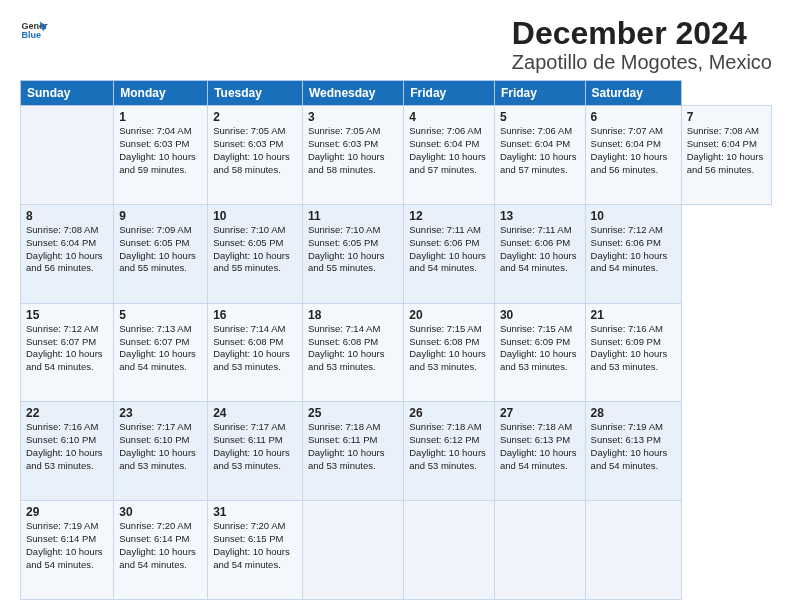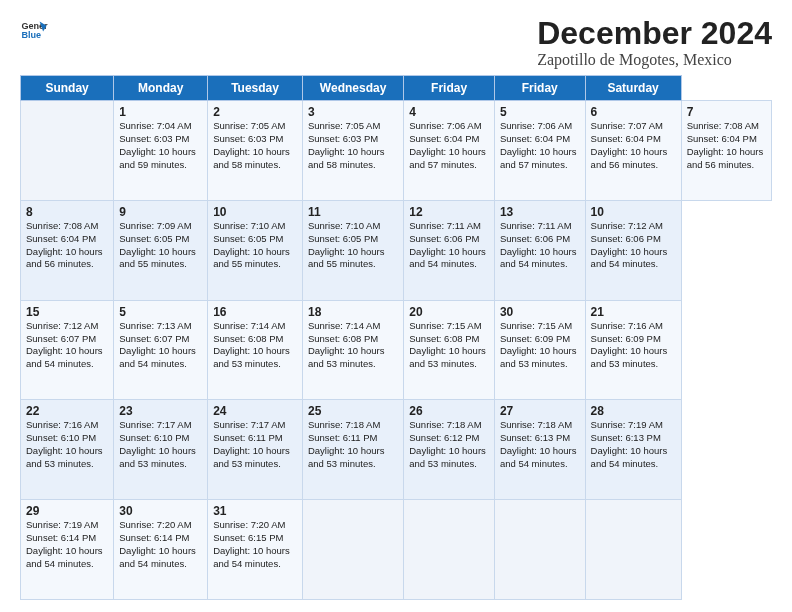--- a/index.html
+++ b/index.html
@@ -33,35 +33,34 @@
       height: 28px;
     }
     .title-block { text-align: left; }
     .calendar-title {
       font-size: 32px;
       font-weight: bold;
       color: #222;
       line-height: 1.1;
     }
     .calendar-subtitle {
-      font-size: 16px;
+      font-size: 20px;
       color: #444;
-      font-family: Liberation Serif, serif;
     }
     table {
       width: 100%;
       border-collapse: collapse;
       flex: 1;
     }
     thead tr th {
       background-color: #1a6fbb;
       color: #fff;
       font-size: 12px;
       font-weight: bold;
-      text-align: center;
+      text-align: left;
       padding: 5px 6px;
       border: 1px solid #b0c8e8;
     }
     tbody tr td {
       border: 1px solid #c8d8ec;
       vertical-align: top;
       padding: 4px 5px;
       font-size: 9.5px;
       color: #222;
       width: 113px;

